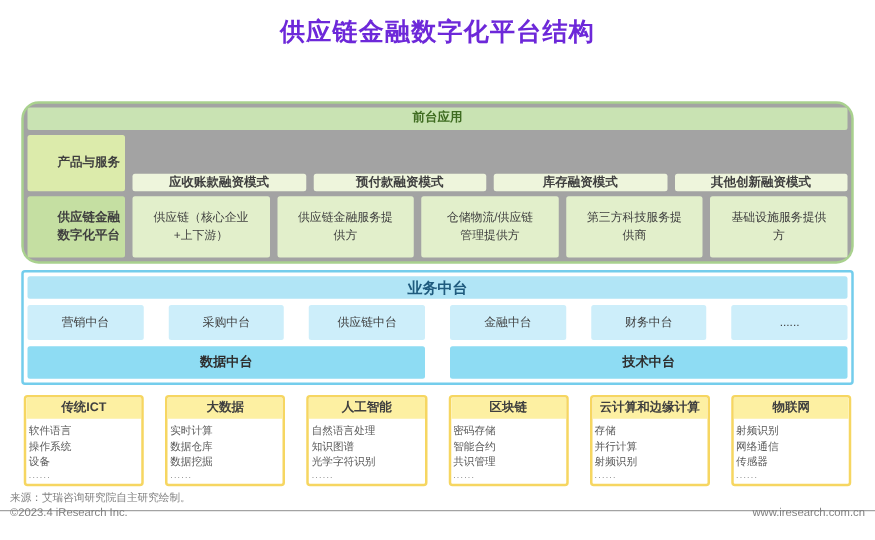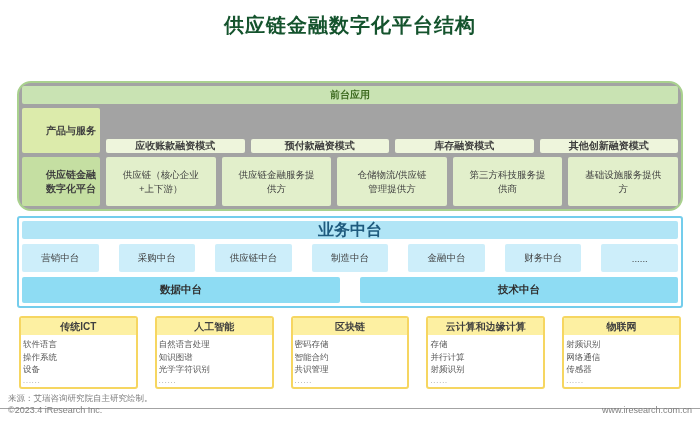--- a/index.html
+++ b/index.html
@@ -1,21 +1,21 @@
 <!DOCTYPE html>
 <html style="--green-border: #a9d18e; --green-header-bg: #c9e3b3; --green-header-text: #3f6c21; --label-row1-bg: #dcebab; --label-row2-bg: #c5dfa2; --row1-item-bg: #eef5dc; --row2-item-bg: #e2efcb; --blue-border: #74cdec; --blue-header-bg: #b1e5f6; --blue-header-text: #1f5b7e; --blue-item-bg: #cdeefa; --blue-wide-bg: #8edcf3; --yellow-border: #f6d661; --yellow-header-bg: #fdf0a2; --text-dark: #3f3f3f; --text-gray: #595959; --footer-gray: #7f7f7f;"><head>
 <meta charset="utf-8">
 <style>
   * { margin:0; padding:0; box-sizing:border-box; }
   html,body { width:700px; height:432px; background:#ffffff; overflow:hidden;
     font-family:"Liberation Sans","DejaVu Sans",sans-serif; }
   body { position:relative; }
 
   .title { padding-top:12px; text-align:center; font-size:20px; font-weight:bold;
-    color:#14532d; letter-spacing:1px; }
+    color:#6d28d9; letter-spacing:1px; }
 
   
   .front { margin:42px 17px 0; border:2px solid var(--green-border);
     border-radius:14px; padding:3px; background:#a3a3a3; }
   .front-header { height:18px; line-height:18px; text-align:center; font-size:10px;
     font-weight:bold; color:var(--green-header-text); background:var(--green-header-bg);
     border-radius:2px; }
   .frow { display:flex; gap:6px; margin-top:4px; }
   .label-box { flex:0 0 78px; display:flex; flex-direction:column; align-items:center;
     justify-content:center; text-align:center; font-size:10px; font-weight:bold;
@@ -26,21 +26,21 @@
   .row2 .label-box { background:var(--label-row2-bg); }
   .cell { flex:1; display:flex; align-items:center; justify-content:center;
     text-align:center; border-radius:2px; color:var(--text-dark); }
   .row1 .cell { background:var(--row1-item-bg); font-size:10px; font-weight:bold;margin-top:31px; }
   .row2 .cell { background:var(--row2-item-bg); font-size:9.5px; line-height:14px;
     padding:0 16px; }
 
   
   .middle { margin:5px 17px 0; border:2px solid var(--blue-border);
     border-radius:3px; padding:3px; background:#fff; }
-  .middle-header { height:18px; line-height:18px; text-align:center; font-size:16px;
+  .middle-header { height:18px; line-height:18px; text-align:center; font-size:12px;
     font-weight:bold; color:var(--blue-header-text); background:var(--blue-header-bg);
     border-radius:2px; }
   .mrow { display:flex; gap:20px; margin-top:5px;justify-content:space-between; }
   .mcell { flex:1; height:28px; display:flex; align-items:center; justify-content:center;
     background:var(--blue-item-bg); font-size:9.5px; color:var(--text-dark);
     border-radius:2px; }
   .wcell { flex:1; height:26px; display:flex; align-items:center; justify-content:center;
     background:var(--blue-wide-bg); font-size:10.5px; font-weight:bold; color:#2e2e2e;
     border-radius:2px; }
 
@@ -91,39 +91,47 @@
   </div>
 </div>
 
 <div class="middle">
   <div class="middle-header">业务中台</div>
 
   <div class="mrow">
     <div class="mcell">营销中台</div>
     <div class="mcell">采购中台</div>
     <div class="mcell">供应链中台</div>
-    <div class="mcell">制造中台</div>
     <div class="mcell">金融中台</div>
     <div class="mcell">财务中台</div>
     <div class="mcell">......</div>
   </div>
 
   <div class="mrow">
     <div class="wcell">数据中台</div>
     <div class="wcell">技术中台</div>
   </div>
 </div>
 
 <div class="cards">
   <div class="card">
     <div class="card-header">传统ICT</div>
     <div class="card-body">
       <div class="card-item">软件语言</div>
       <div class="card-item">操作系统</div>
       <div class="card-item">设备</div>
+      <div class="card-more">......</div>
+    </div>
+  </div>
+  <div class="card">
+    <div class="card-header">大数据</div>
+    <div class="card-body">
+      <div class="card-item">实时计算</div>
+      <div class="card-item">数据仓库</div>
+      <div class="card-item">数据挖掘</div>
       <div class="card-more">......</div>
     </div>
   </div>
   <div class="card">
     <div class="card-header">人工智能</div>
     <div class="card-body">
       <div class="card-item">自然语言处理</div>
       <div class="card-item">知识图谱</div>
       <div class="card-item">光学字符识别</div>
       <div class="card-more">......</div>

